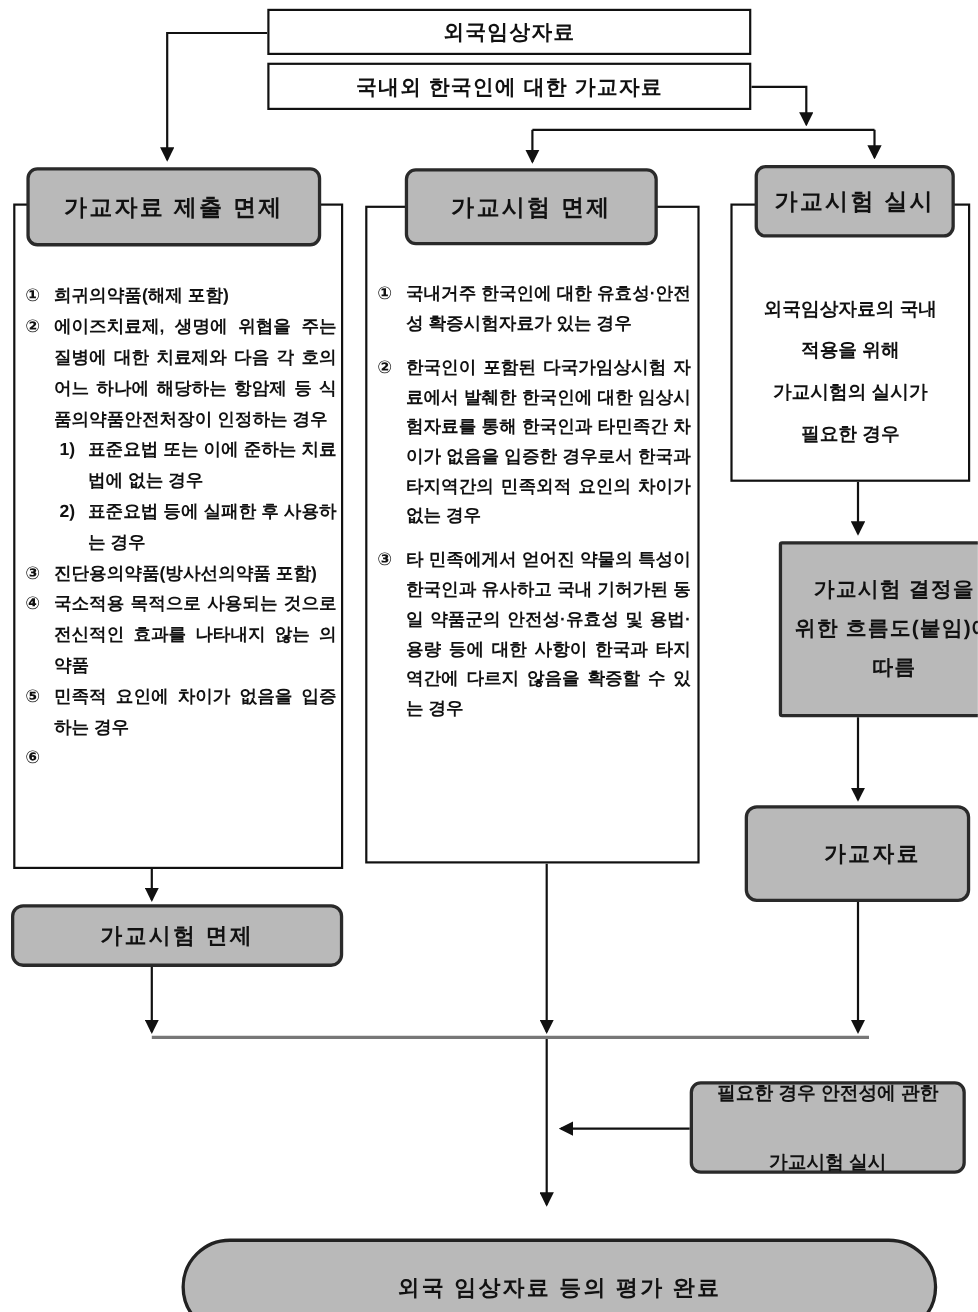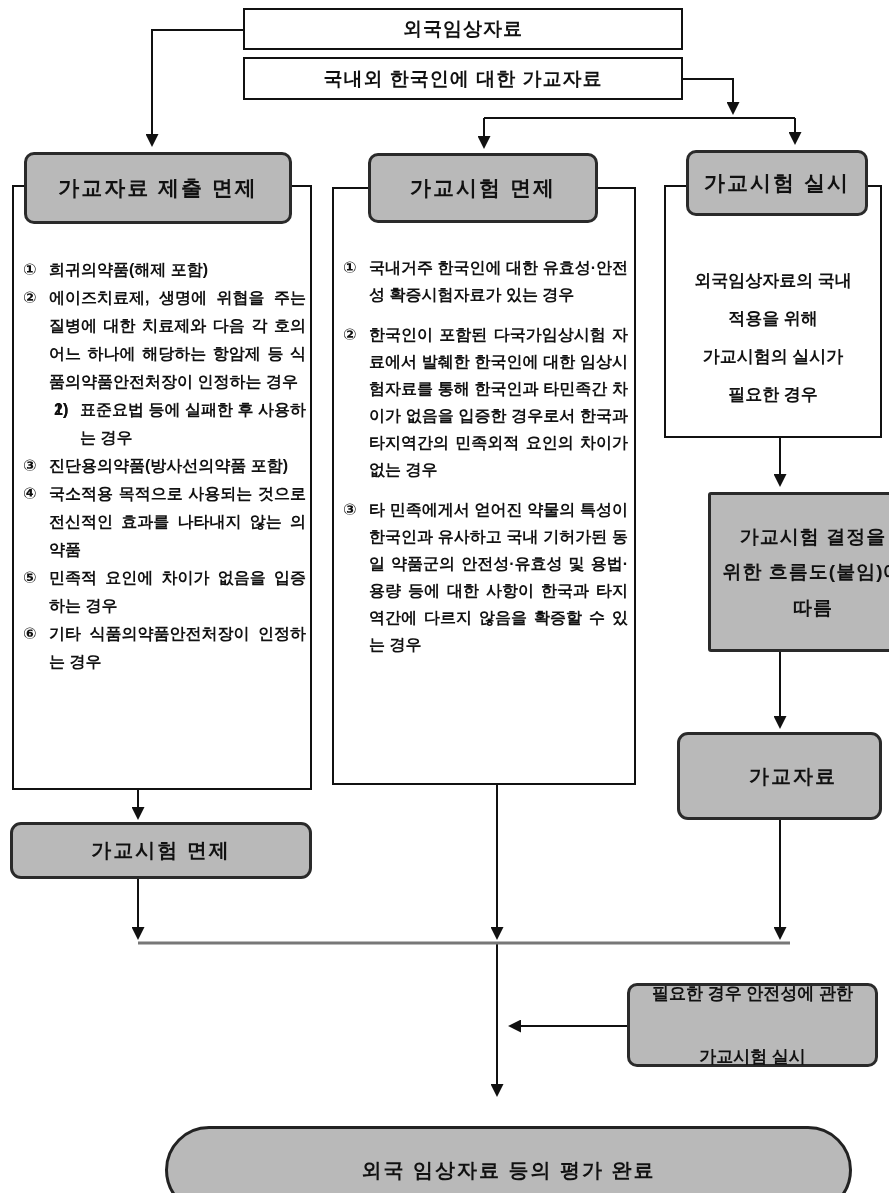--- a/index.html
+++ b/index.html
@@ -57,25 +57,25 @@
     <path d="M138,943 L790,943" stroke="#777" stroke-width="3" fill="none"></path>
   </svg>
 
   <div class="box white-plain" style="left:243px;top:8px;width:440px;height:42px;">외국임상자료</div>
   <div class="box white-plain" style="left:243px;top:57px;width:440px;height:43px;">국내외 한국인에 대한 가교자료</div>
 
   <div class="box white-big" style="left:12px;top:185px;width:300px;height:605px;"></div>
   <div class="box gray-header" style="left:24px;top:152px;width:268px;height:72px;">가교자료 제출 면제</div>
   <div class="body-text col-left-body" id="left-items">
       <div class="item"><span class="marker">①</span><span class="itext">희귀의약품(해제 포함)</span></div>
-      <div class="item"><span class="marker">②</span><span class="itext">에이즈치료제, 생명에 위협을 주는 질병에 대한 치료제와 다음 각 호의 어느 하나에 해당하는 항암제 등 식품의약품안전처장이 인정하는 경우</span><div class="subitem"><span class="marker">1)</span></div><div class="subitem"><span class="marker">2)</span><span class="itext">표준요법 등에 실패한 후 사용하는 경우</span></div></div>
+      <div class="item"><span class="marker">②</span><span class="itext">에이즈치료제, 생명에 위협을 주는 질병에 대한 치료제와 다음 각 호의 어느 하나에 해당하는 항암제 등 식품의약품안전처장이 인정하는 경우</span><div class="subitem"><span class="marker">1)</span><span class="itext">표준요법 또는 이에 준하는 치료법에 없는 경우</span></div><div class="subitem"><span class="marker">2)</span><span class="itext">표준요법 등에 실패한 후 사용하는 경우</span></div></div>
       <div class="item"><span class="marker">③</span><span class="itext">진단용의약품(방사선의약품 포함)</span></div>
       <div class="item"><span class="marker">④</span><span class="itext">국소적용 목적으로 사용되는 것으로 전신적인 효과를 나타내지 않는 의약품</span></div>
       <div class="item"><span class="marker">⑤</span><span class="itext">민족적 요인에 차이가 없음을 입증하는 경우</span></div>
-      <div class="item"><span class="marker">⑥</span><span class="itext">기타 식품의약품안전처장이 인정하는 경우</span></div>
+      <div class="item"><span class="marker">⑥</span></div>
     </div>
   <div class="box gray-round" style="left:10px;top:822px;width:302px;height:57px;">가교시험 면제</div>
 
   <div class="box white-big" style="left:332px;top:187px;width:304px;height:598px;"></div>
   <div class="box gray-header" style="left:368px;top:153px;width:230px;height:70px;">가교시험 면제</div>
   <div class="body-text col-mid-body mid-gap" id="mid-items">
       <div class="item"><span class="marker">①</span><span class="itext">국내거주 한국인에 대한 유효성·안전성 확증시험자료가 있는 경우</span></div>
       <div class="item"><span class="marker">②</span><span class="itext">한국인이 포함된 다국가임상시험 자료에서 발췌한 한국인에 대한 임상시험자료를 통해 한국인과 타민족간 차이가 없음을 입증한 경우로서 한국과 타지역간의 민족외적 요인의 차이가 없는 경우</span></div>
       <div class="item"><span class="marker">③</span><span class="itext">타 민족에게서 얻어진 약물의 특성이 한국인과 유사하고 국내 기허가된 동일 약품군의 안전성·유효성 및 용법·용량 등에 대한 사항이 한국과 타지역간에 다르지 않음을 확증할 수 있는 경우</span></div>
     </div>

